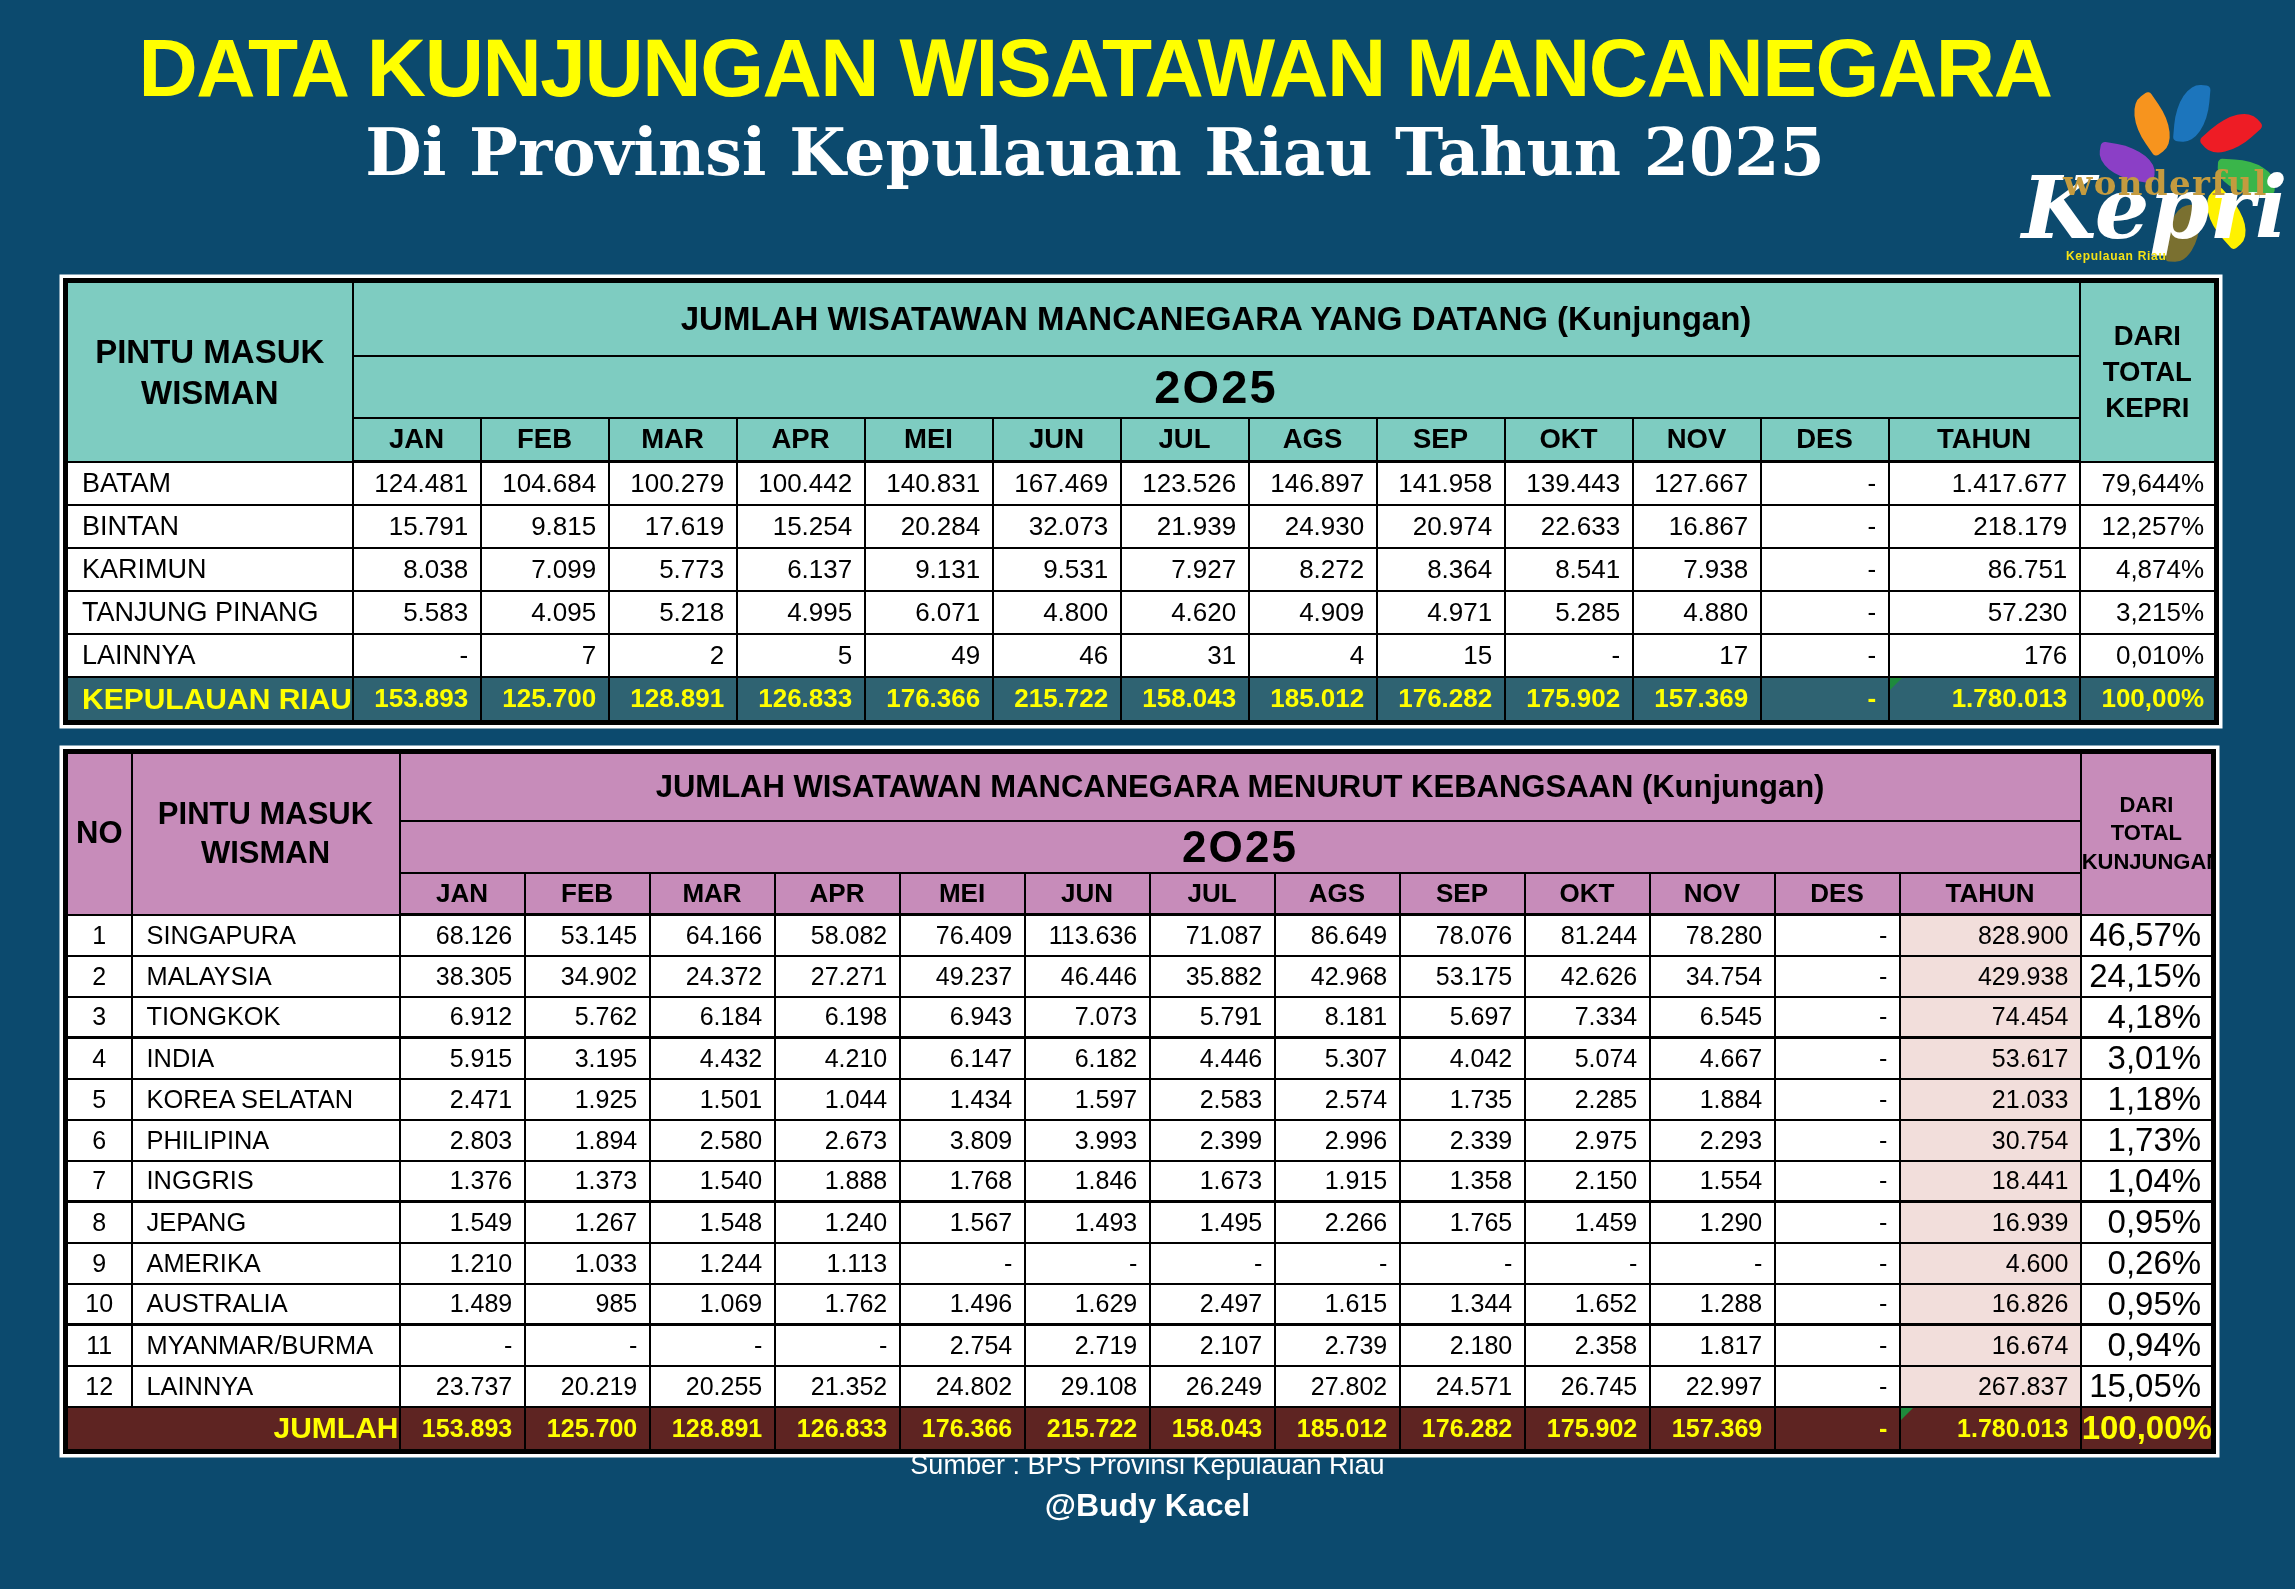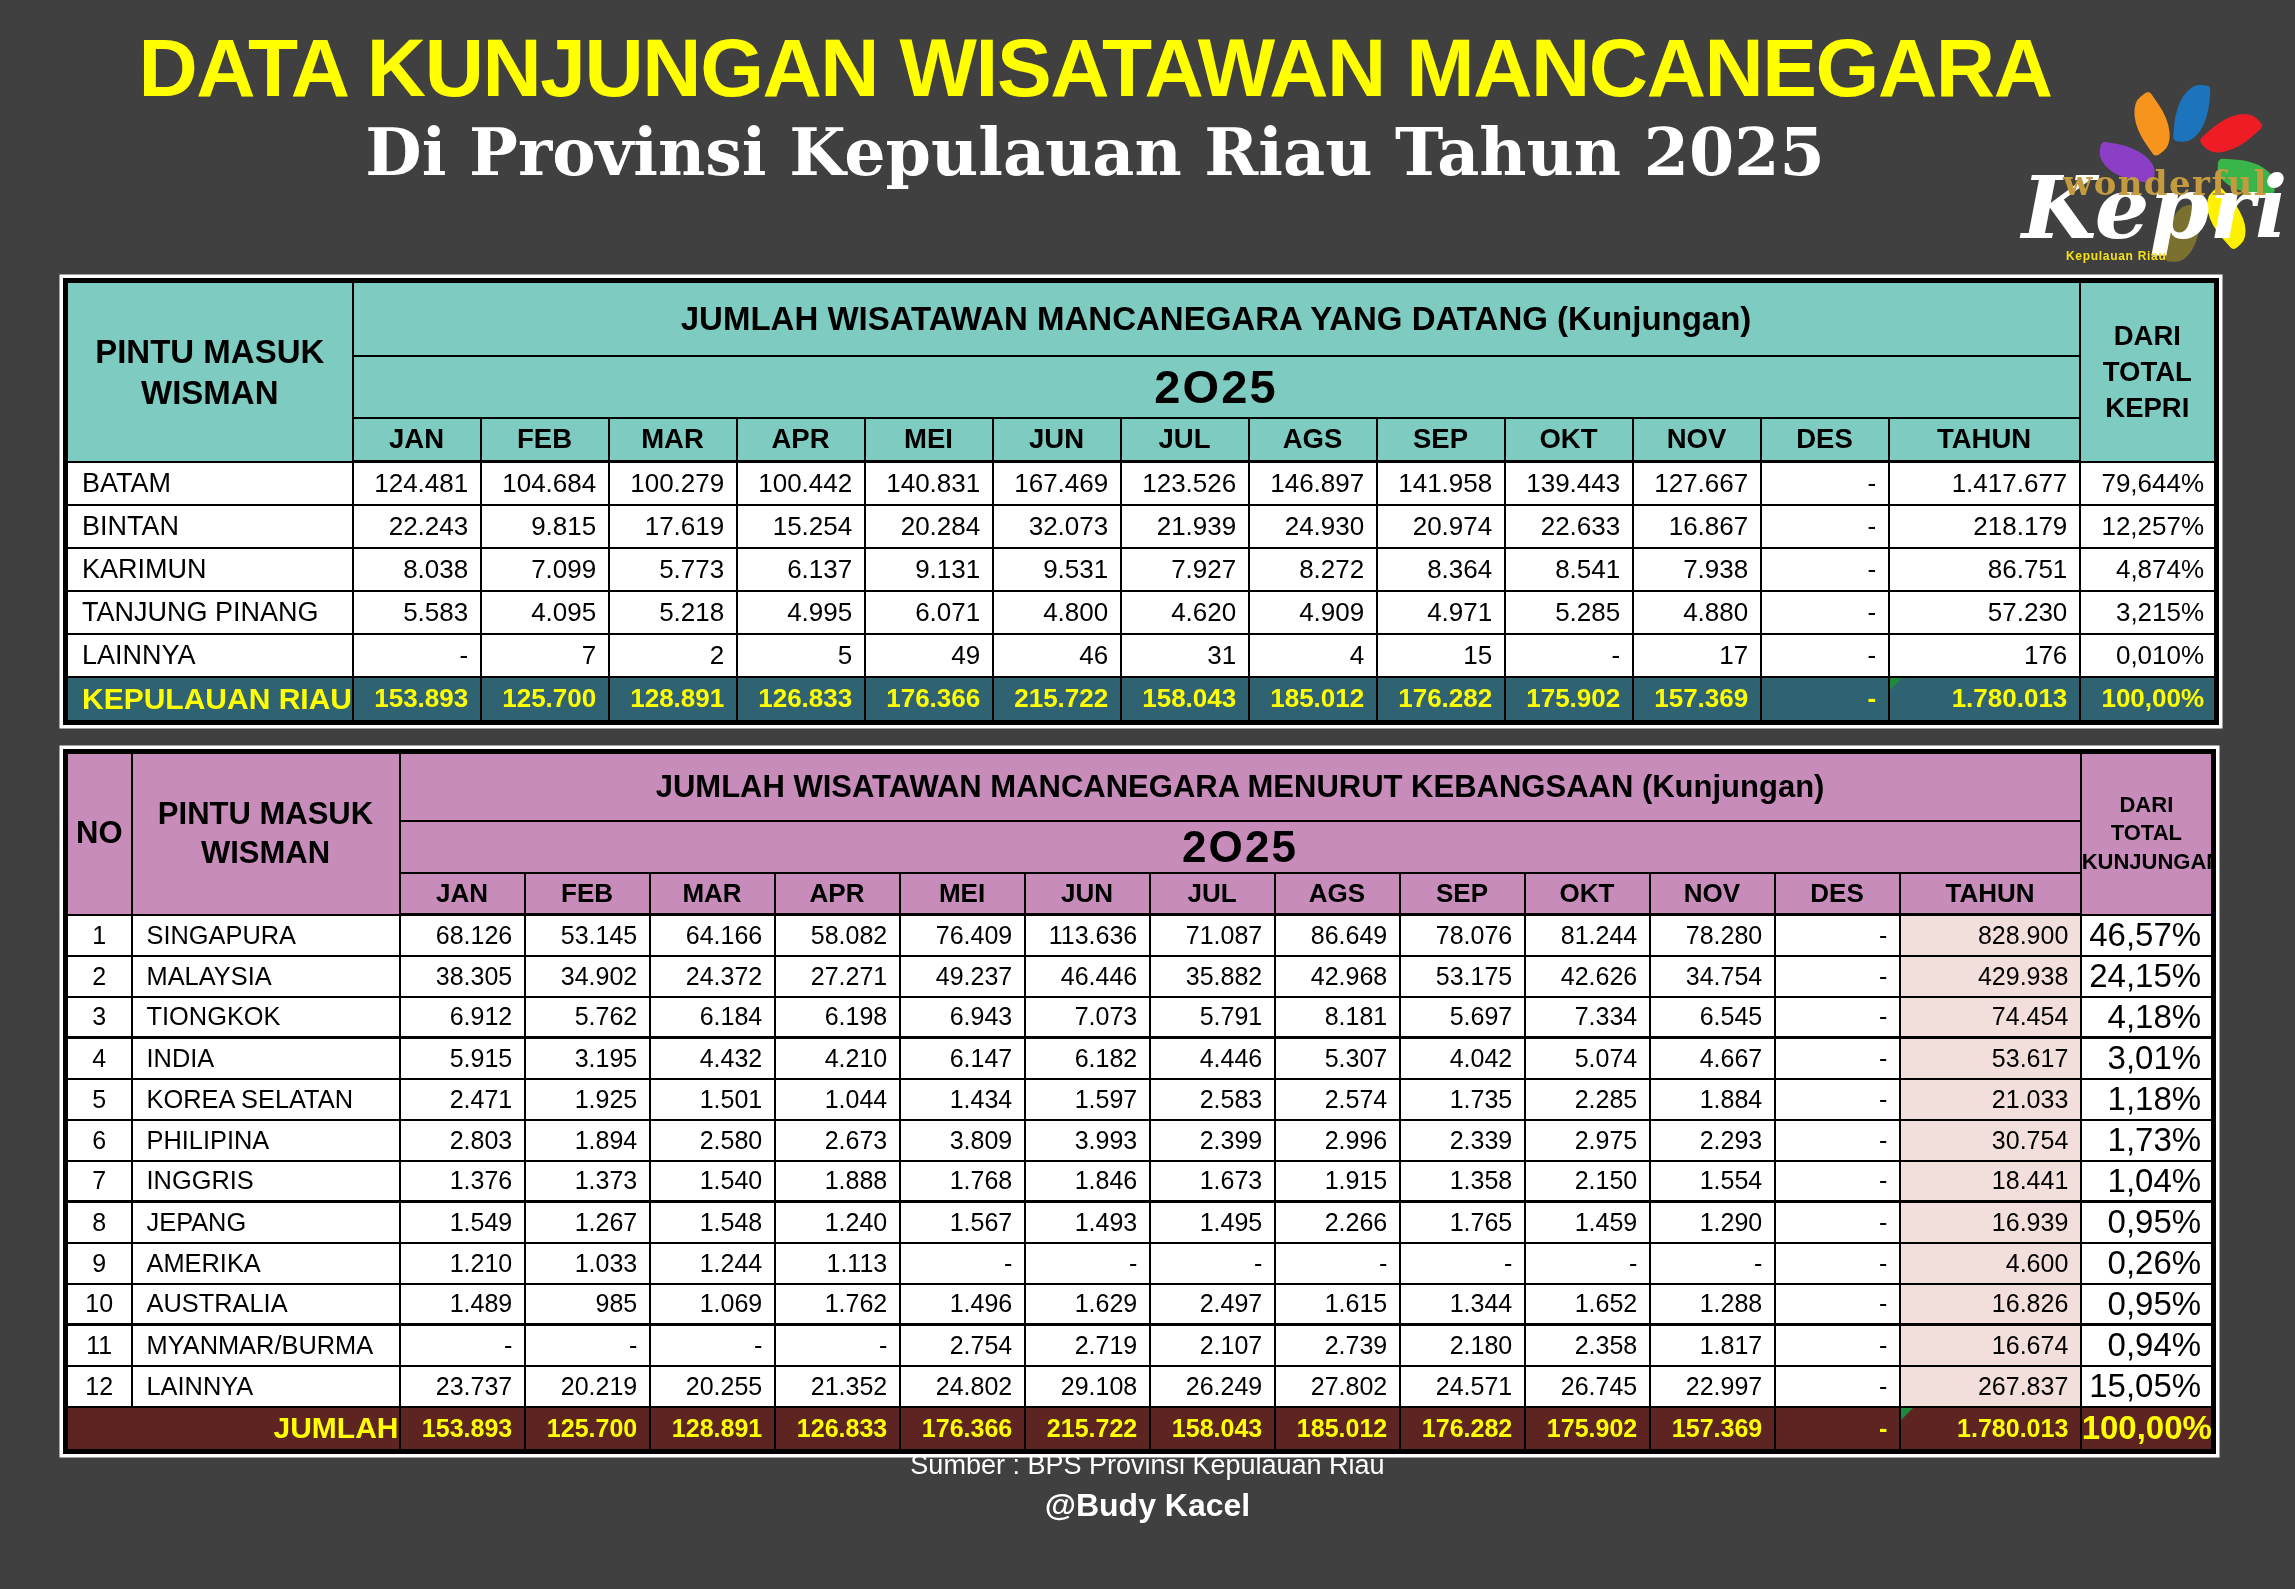--- a/index.html
+++ b/index.html
@@ -1,17 +1,17 @@
 <!DOCTYPE html>
 <html style="font-size:11.3px"><head>
 <meta charset="utf-8">
 <style>
   * { margin:0; padding:0; box-sizing:border-box; }
   html,body { background:#000; }
-  .page { position:relative; width:2295px; height:1589px; background:#404040; overflow:hidden;
+  .page { position:relative; width:2295px; height:1589px; background:#0c4a6e; overflow:hidden;
           font-family:"Liberation Sans", sans-serif; }
 
   
   .title { position:absolute; top:21px; left:0; width:2190px; text-align:center;
            color:#FFFF00; font-size:82px; font-weight:800; letter-spacing:-1.4px; }
   .subtitle { position:absolute; top:114px; left:0; width:2190px; text-align:center;
               color:#FFFFFF; font-size:65px; font-weight:bold;
               font-family:"DejaVu Serif", serif; }
 
   
@@ -152,21 +152,21 @@
           <td class="num">146.897</td>
           <td class="num">141.958</td>
           <td class="num">139.443</td>
           <td class="num">127.667</td>
           <td class="num">-</td>
           <td class="num">1.417.677</td>
           <td class="pct">79,644%</td>
         </tr>
         <tr>
           <td class="lbl">BINTAN</td>
-          <td class="num">22.243</td>
+          <td class="num">15.791</td>
           <td class="num">9.815</td>
           <td class="num">17.619</td>
           <td class="num">15.254</td>
           <td class="num">20.284</td>
           <td class="num">32.073</td>
           <td class="num">21.939</td>
           <td class="num">24.930</td>
           <td class="num">20.974</td>
           <td class="num">22.633</td>
           <td class="num">16.867</td>

